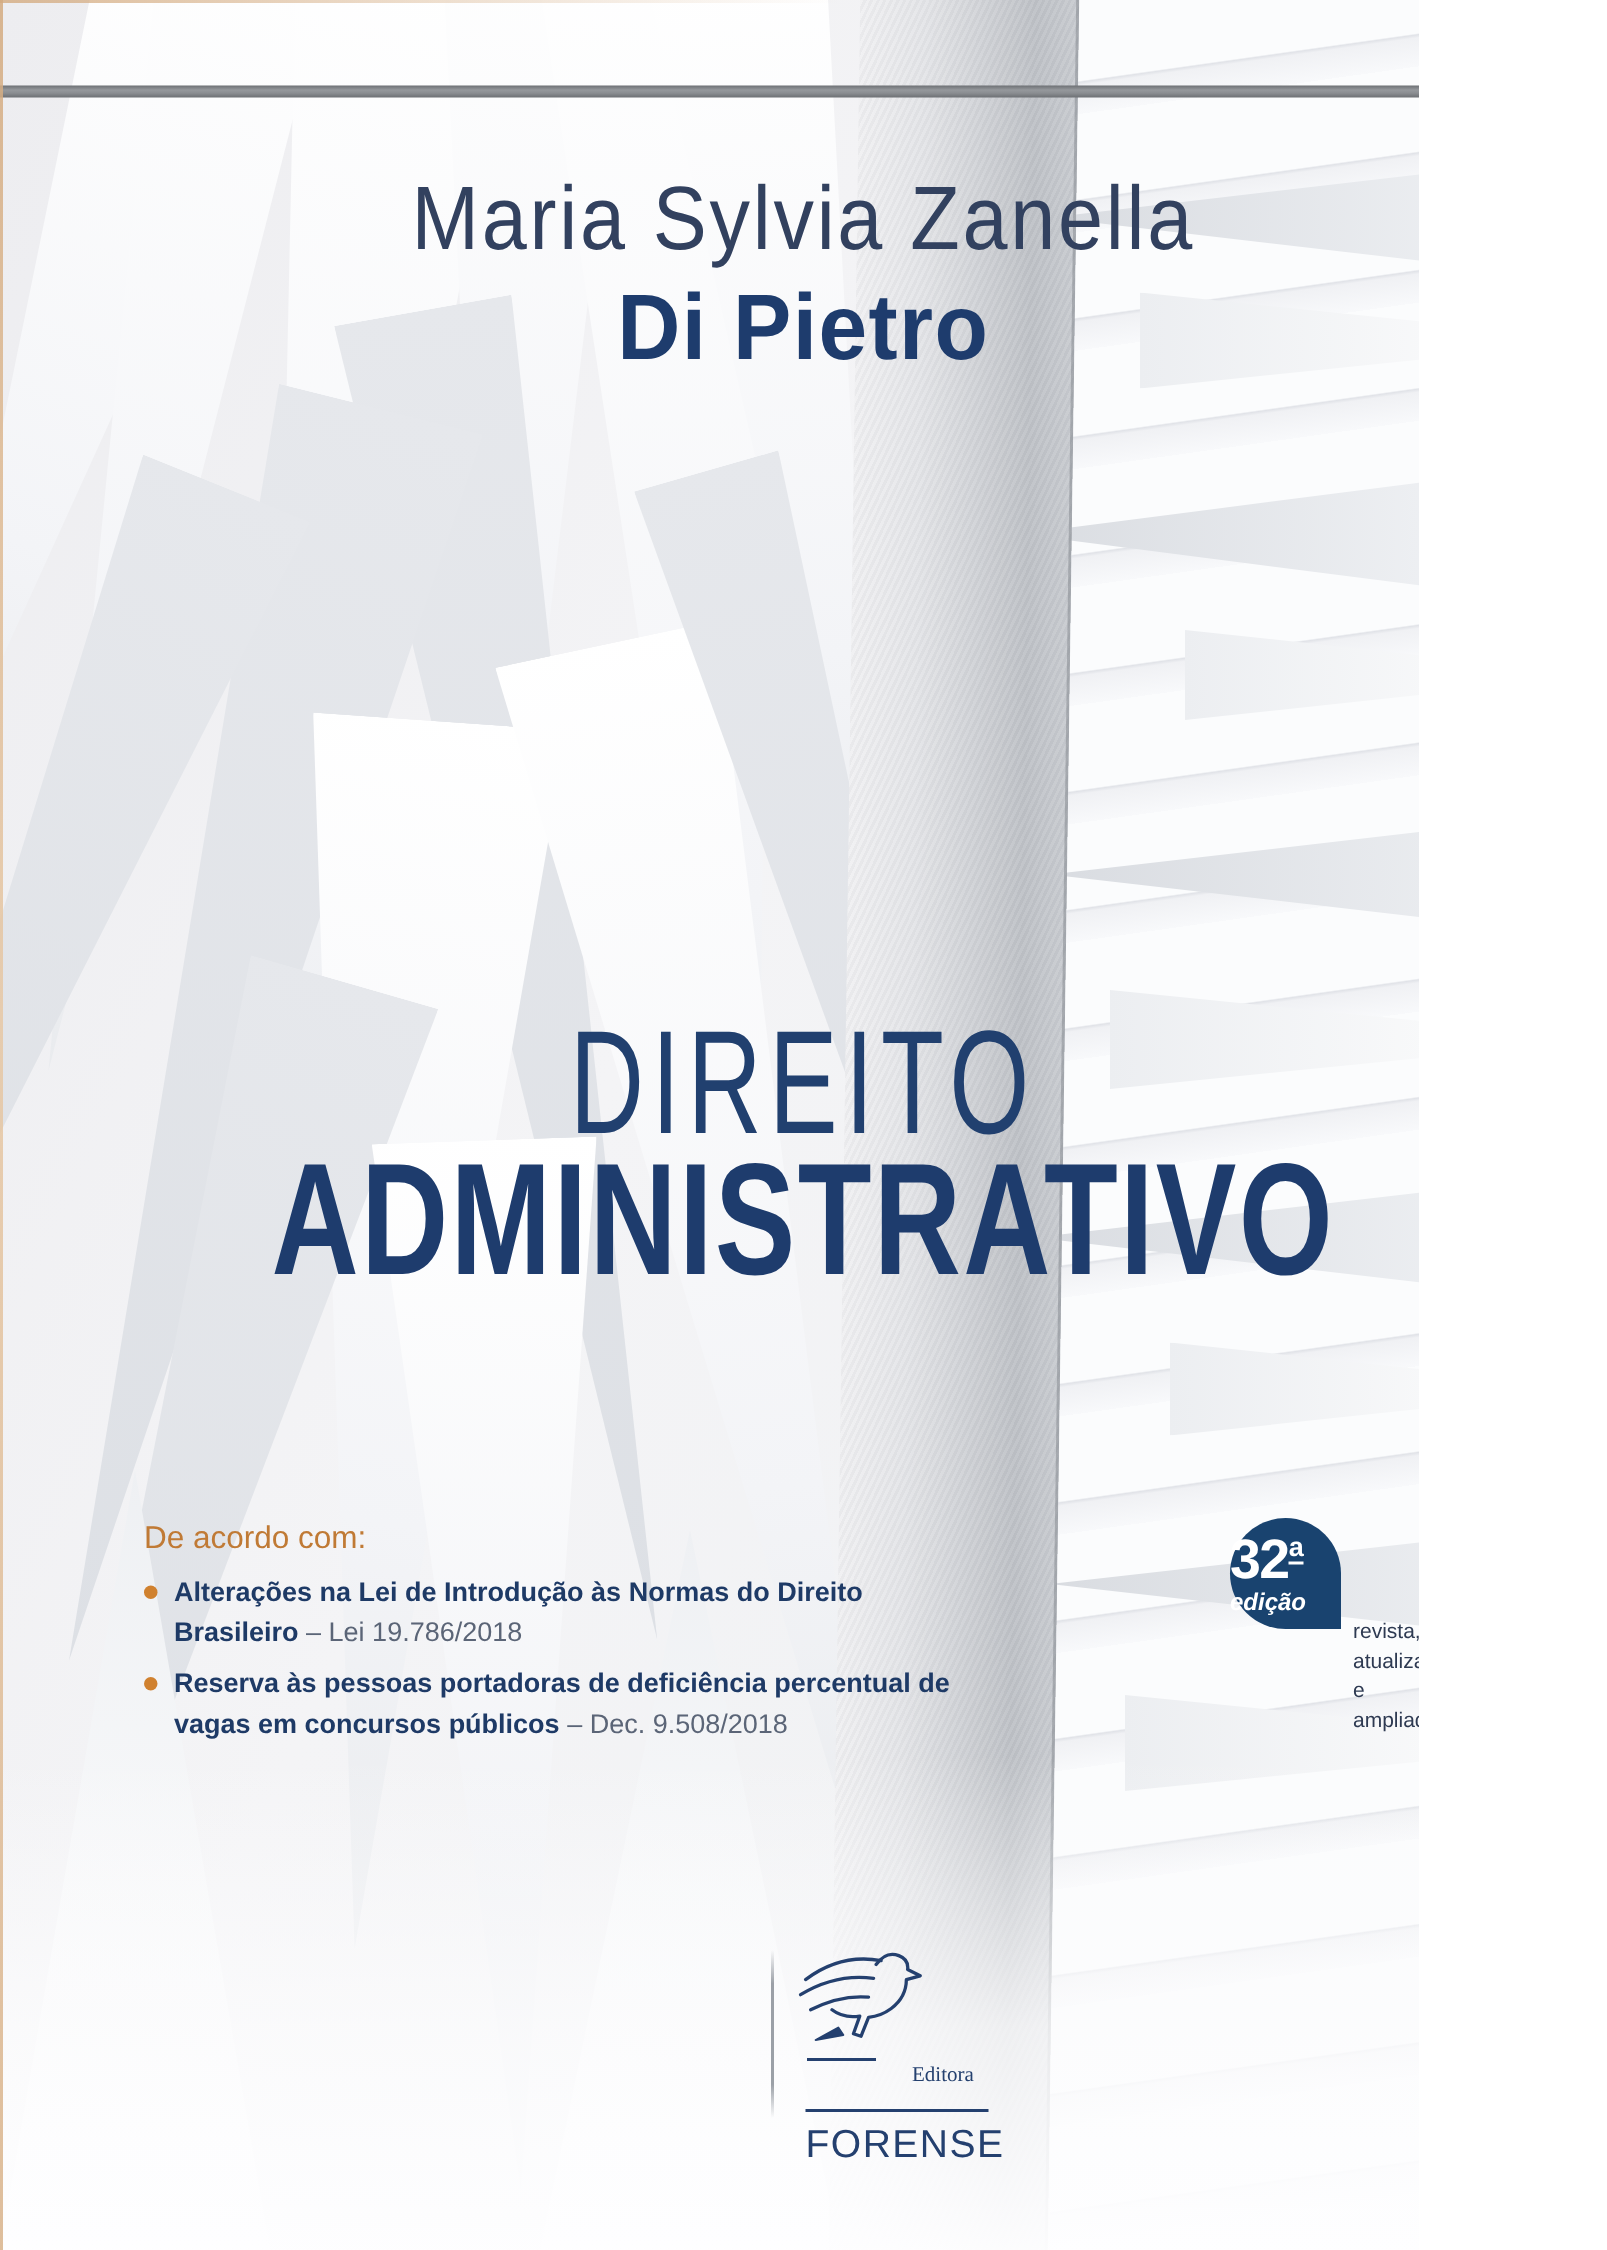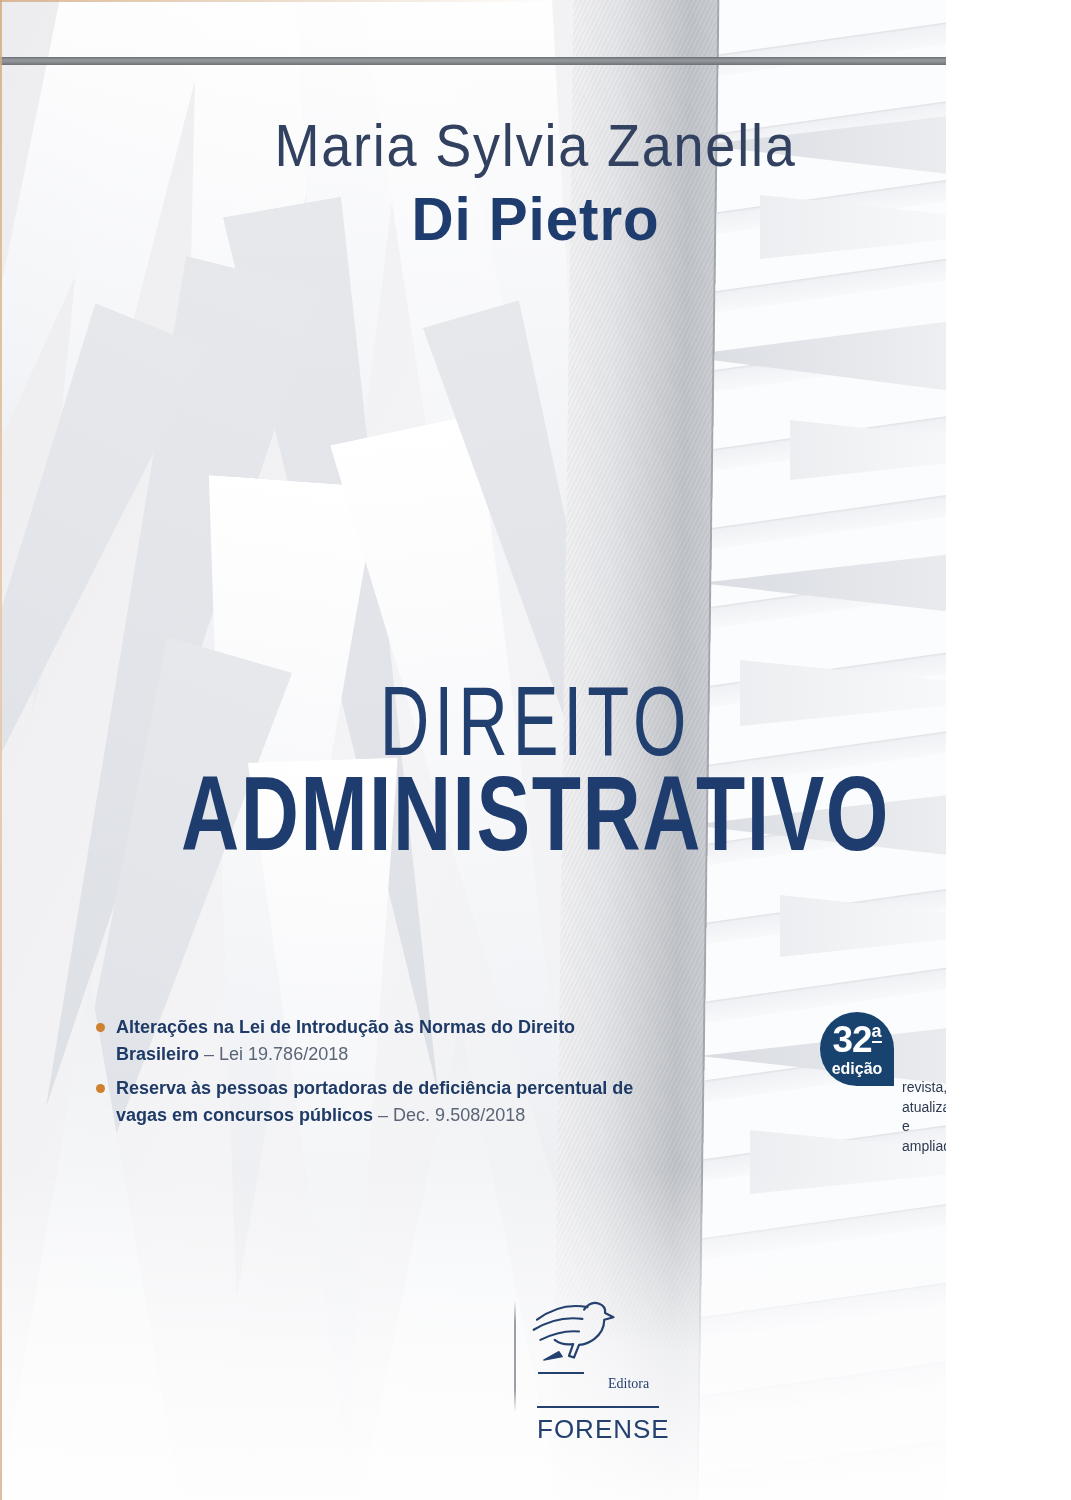--- a/index.html
+++ b/index.html
@@ -60,25 +60,25 @@
   .acordo{position:absolute;left:96px;top:1014px;width:540px;z-index:6;}
   .acordo-head{font-size:21px;color:#c07a35;margin:0 0 10px 0;}
   .acordo-item{display:flex;max-width:540px;margin:0 0 7px 0;}
   .dot{flex:none;width:9px;height:9px;border-radius:50%;background:#d0812f;margin:9px 11px 0 0;}
   .acordo-text{font-size:18px;line-height:27px;max-width:520px;}
   .acordo-bold{font-weight:bold;color:#1e3a66;}
   .acordo-detail{color:#5b6577;}
   
   .badge{position:absolute;left:820px;top:1012px;width:74px;height:74px;z-index:6;
     background:#19436f;border-radius:50% 50% 0 50%;
-    display:flex;flex-direction:column;align-items:center;justify-content:center;color:#fff;}
+    display:flex;flex-direction:column;align-items:flex-start;justify-content:center;color:#fff;}
   .num-row{display:flex;align-items:flex-start;line-height:1;}
   .num{font-size:37px;font-weight:bold;letter-spacing:-1px;}
   .ord{font-size:18px;font-weight:bold;line-height:1;margin-top:1px;padding-bottom:1px;border-bottom:2.5px solid #fff;}
-  .badge-word{font-weight:bold;font-size:16px;margin-top:2px;}
+  .badge-word{font-style:italic;font-weight:bold;font-size:16px;margin-top:2px;}
   .badge-caption{position:absolute;left:902px;top:1078px;z-index:6;
     font-size:14px;line-height:19.5px;color:#2e3a52;}
   .badge-caption span{display:block;}
   
   .gen-logo{position:absolute;left:420px;top:1294px;width:100px;height:122px;z-index:6;}
   .gen-stars{position:absolute;left:2px;top:2px;}
   .gen-circle{position:absolute;left:9px;top:50px;width:58px;height:58px;border-radius:50%;
     border:3px solid #24406f;border-right-color:transparent;transform:rotate(-42deg);}
   .gen-word{position:absolute;left:12px;top:56px;font-family:"Liberation Serif",serif;
     font-style:italic;font-size:46px;line-height:1;color:#24406f;}
@@ -136,20 +136,21 @@
   <div class="edge-left"></div>
   <div class="edge-top"></div>
 
   <div class="author1">Maria Sylvia Zanella</div>
   <div class="author2">Di Pietro</div>
 
   <div class="title1">DIREITO</div>
   <div class="title2">ADMINISTRATIVO</div>
 
   <div class="acordo">
+    <p class="acordo-head">De acordo com:</p>
     <div class="acordo-item">
       <span class="dot"></span>
       <span class="acordo-text"><span class="acordo-bold">Alterações na Lei de Introdução às Normas do Direito Brasileiro</span><span class="acordo-detail"> – Lei 19.786/2018</span></span>
     </div>
     <div class="acordo-item">
       <span class="dot"></span>
       <span class="acordo-text"><span class="acordo-bold">Reserva às pessoas portadoras de deficiência percentual de vagas em concursos públicos</span><span class="acordo-detail"> – Dec. 9.508/2018</span></span>
     </div>
   </div>
 

